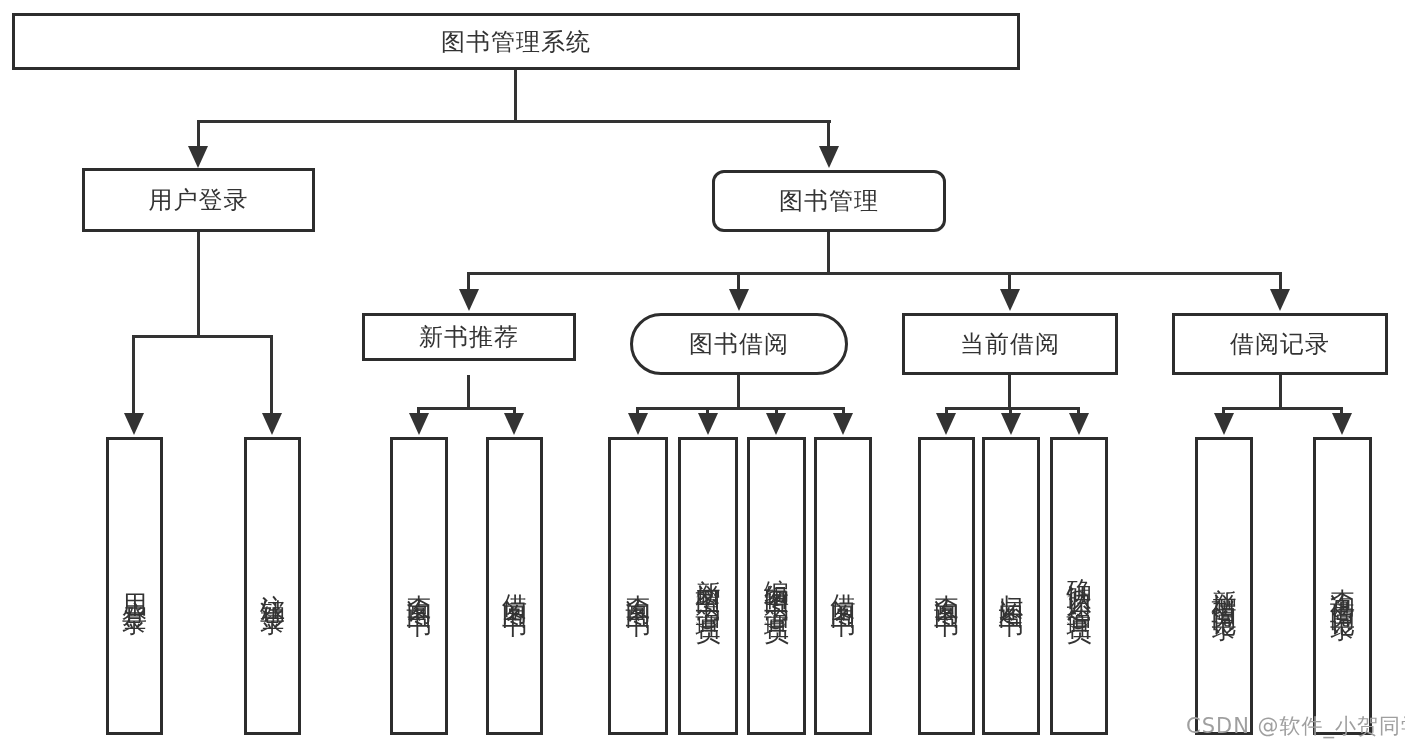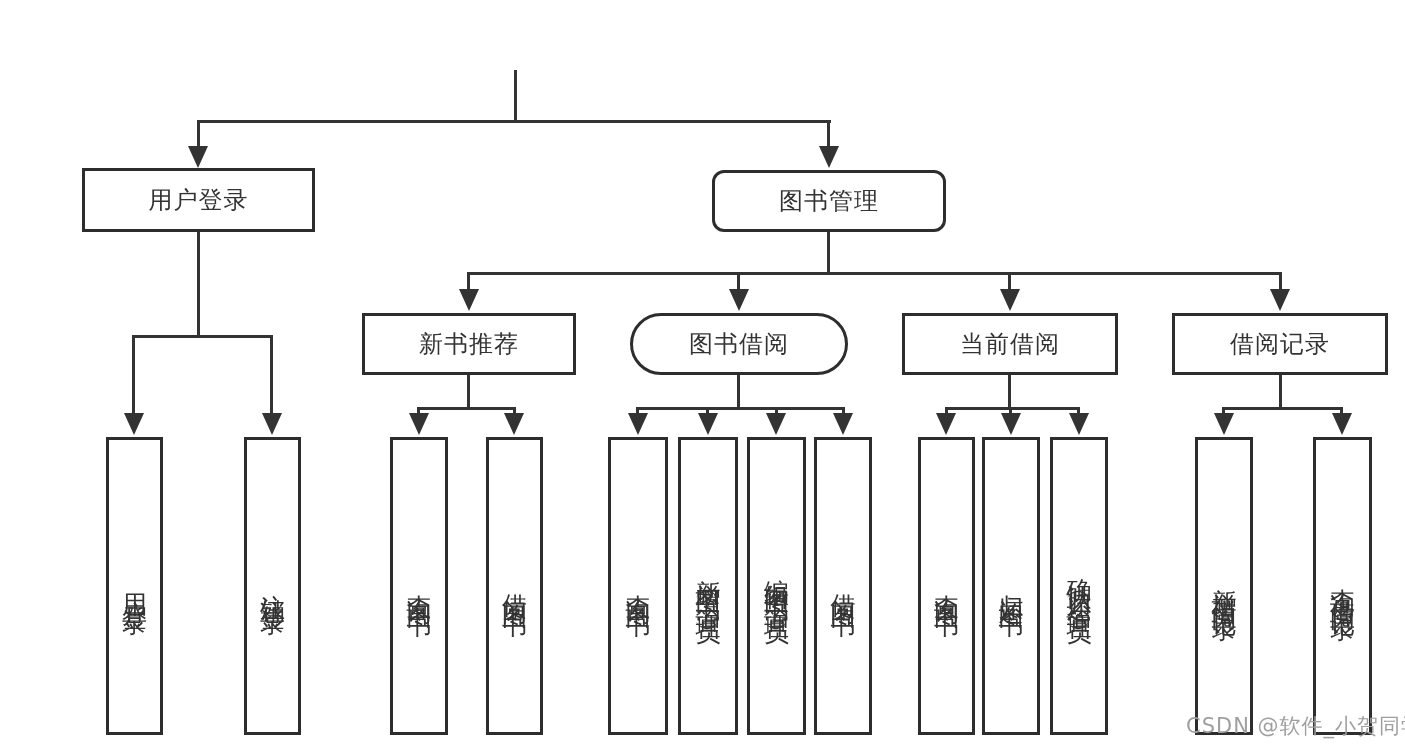--- a/index.html
+++ b/index.html
@@ -57,20 +57,23 @@
     letter-spacing:1px;
     white-space:nowrap;
     z-index:5;
   }
 </style>
 </head>
 <body>
 
 <div id="canvas">
 
+  <div class="node" style="left:12px;top:13px;width:1008px;height:57px;">
+    <span>图书管理系统</span>
+  </div>
 
   <div class="vline" style="left:514px;top:70px;height:50px;"></div>
   <div class="hline" style="left:197px;top:120px;width:634px;"></div>
   <div class="vline" style="left:197px;top:120px;height:28px;"></div>
   <div class="arrowhead" style="left:188px;top:146px;"></div>
   <div class="vline" style="left:827px;top:120px;height:28px;"></div>
   <div class="arrowhead" style="left:819px;top:146px;"></div>
 
   <div class="node" style="left:82px;top:168px;width:233px;height:64px;">
     <span>用户登录</span>
@@ -90,21 +93,21 @@
   <div class="hline" style="left:467px;top:272px;width:815px;"></div>
   <div class="vline" style="left:467px;top:272px;height:19px;"></div>
   <div class="arrowhead" style="left:459px;top:289px;"></div>
   <div class="vline" style="left:737px;top:272px;height:19px;"></div>
   <div class="arrowhead" style="left:729px;top:289px;"></div>
   <div class="vline" style="left:1008px;top:272px;height:19px;"></div>
   <div class="arrowhead" style="left:1000px;top:289px;"></div>
   <div class="vline" style="left:1279px;top:272px;height:19px;"></div>
   <div class="arrowhead" style="left:1270px;top:289px;"></div>
 
-  <div class="node" style="left:362px;top:313px;width:214px;height:62px;">
+  <div class="node" style="left:362px;top:313px;width:214px;height:48px;">
     <span>新书推荐</span>
   </div>
   <div class="node" style="left:630px;top:313px;width:218px;height:62px;border-radius:31px;">
     <span>图书借阅</span>
   </div>
   <div class="node" style="left:902px;top:313px;width:216px;height:62px;">
     <span>当前借阅</span>
   </div>
   <div class="node" style="left:1172px;top:313px;width:216px;height:62px;">
     <span>借阅记录</span>

